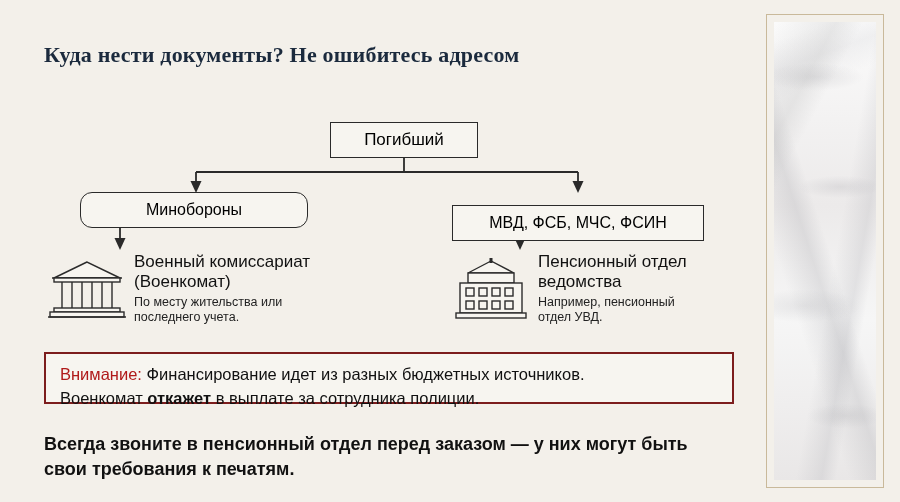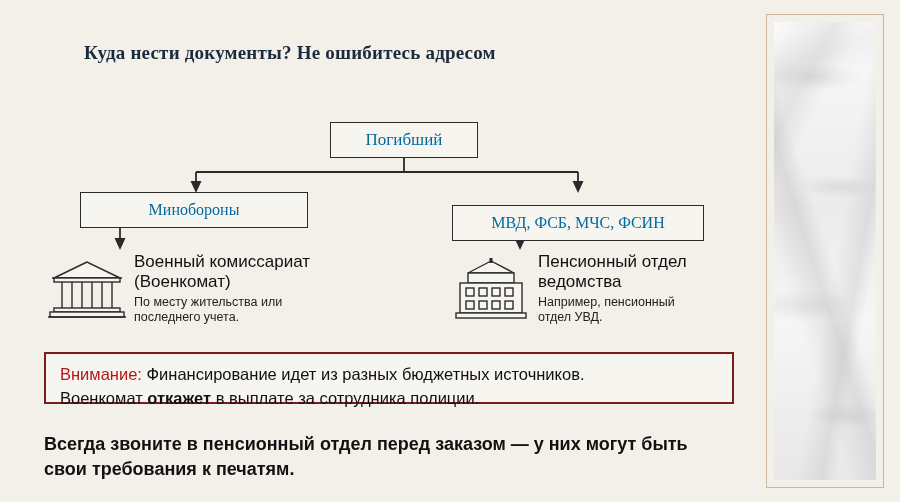--- a/index.html
+++ b/index.html
@@ -22,60 +22,59 @@
     background: #f3f0ea;
   }
 
   
   .title {
     position: absolute;
     left: 44px;
     top: 42px;
     font-family: "Liberation Serif", serif;
     font-weight: bold;
-    font-size: 19px;
+    font-size: 22px;
     color: #1b2a3d;
     letter-spacing: 0.2px;
     white-space: nowrap;
-    margin-left: 40px;
   }
 
   
   .chart {
     position: absolute;
     left: 0;
     top: 0;
     width: 760px;
     height: 350px;
   }
   .node {
     position: absolute;
     border: 1.6px solid #2a2a2a;
     background: #f7f5f0;
     font-size: 16px;
-    color: #0369a1;
+    color: #000000;
     display: flex;
     align-items: center;
     justify-content: center;
     box-sizing: border-box;
     white-space: nowrap;
-    font-family: Liberation Serif, serif;
   }
   #node-top {
     left: 330px;
     top: 122px;
     width: 148px;
     height: 36px;
     font-size: 17px;
   }
   #node-left {
     left: 80px;
     top: 192px;
     width: 228px;
     height: 36px;
+    border-radius: 12px;
   }
   #node-right {
     left: 452px;
     top: 205px;
     width: 252px;
     height: 36px;
   }
 
   
   .org {

